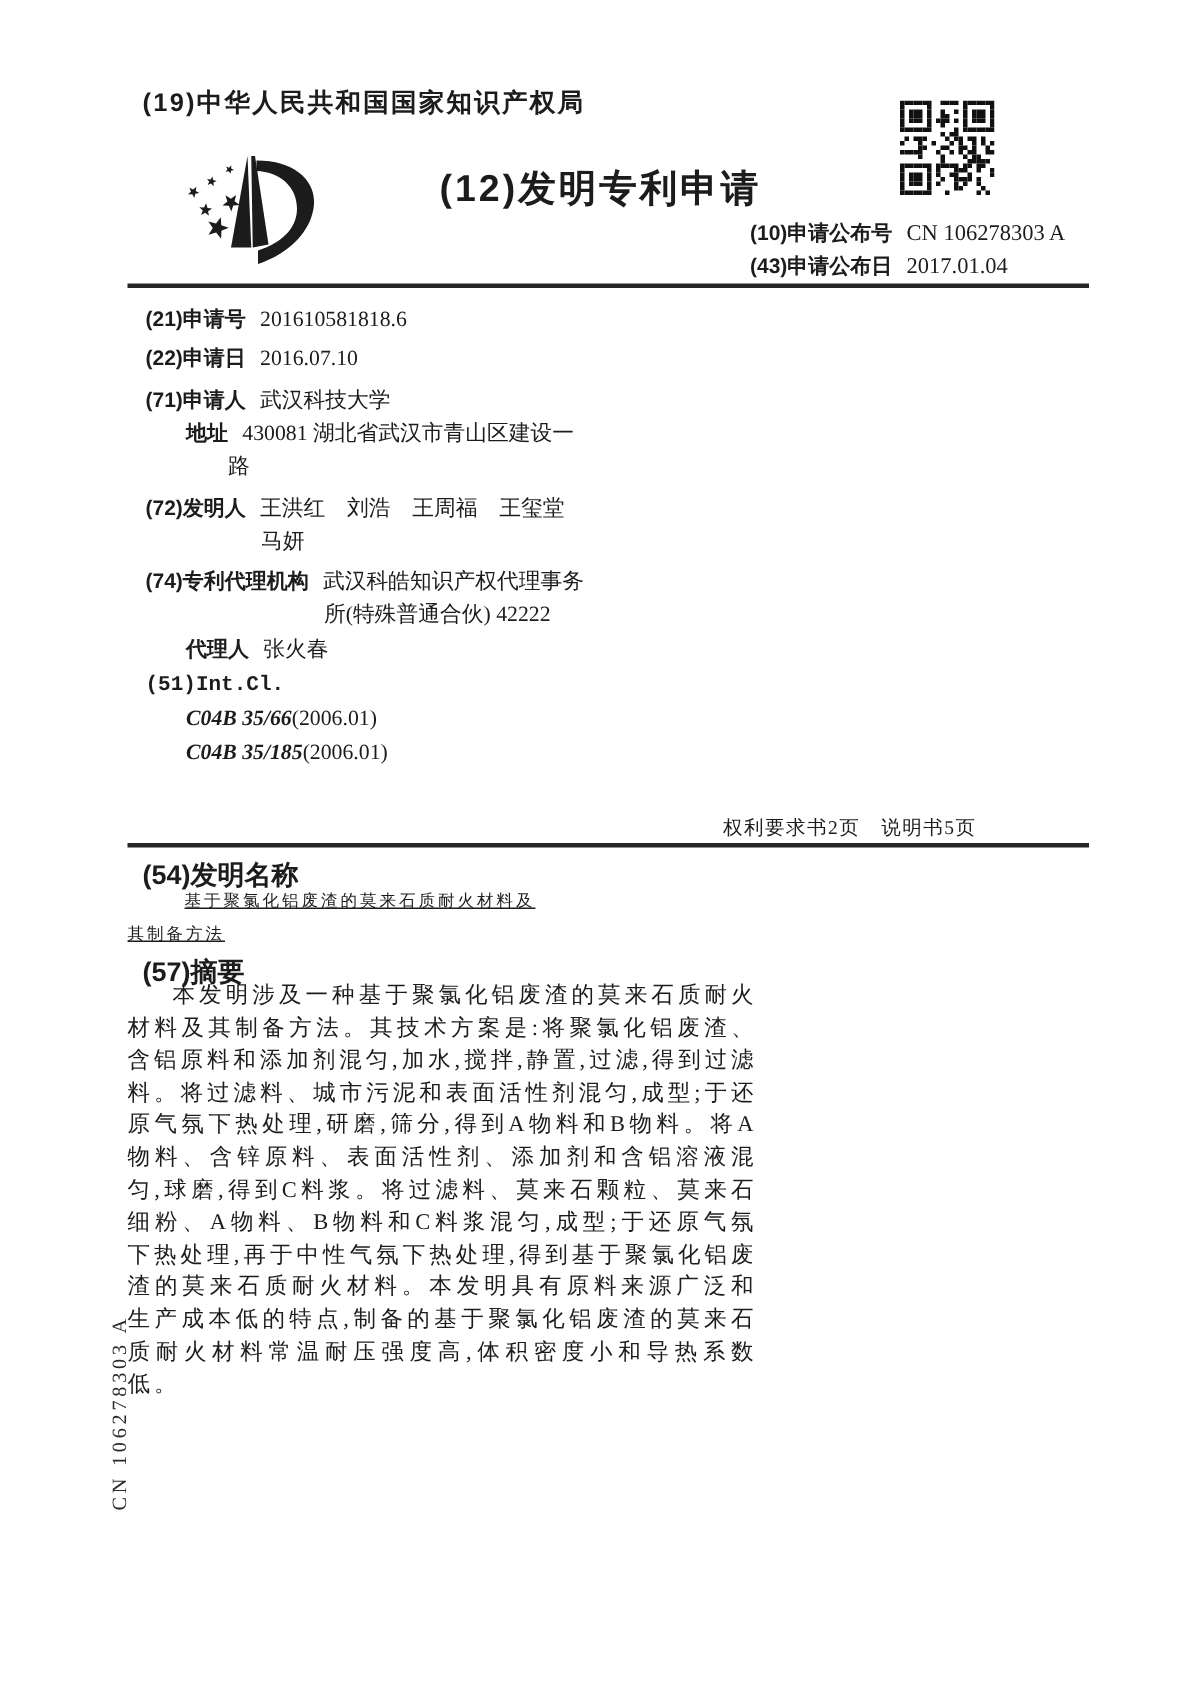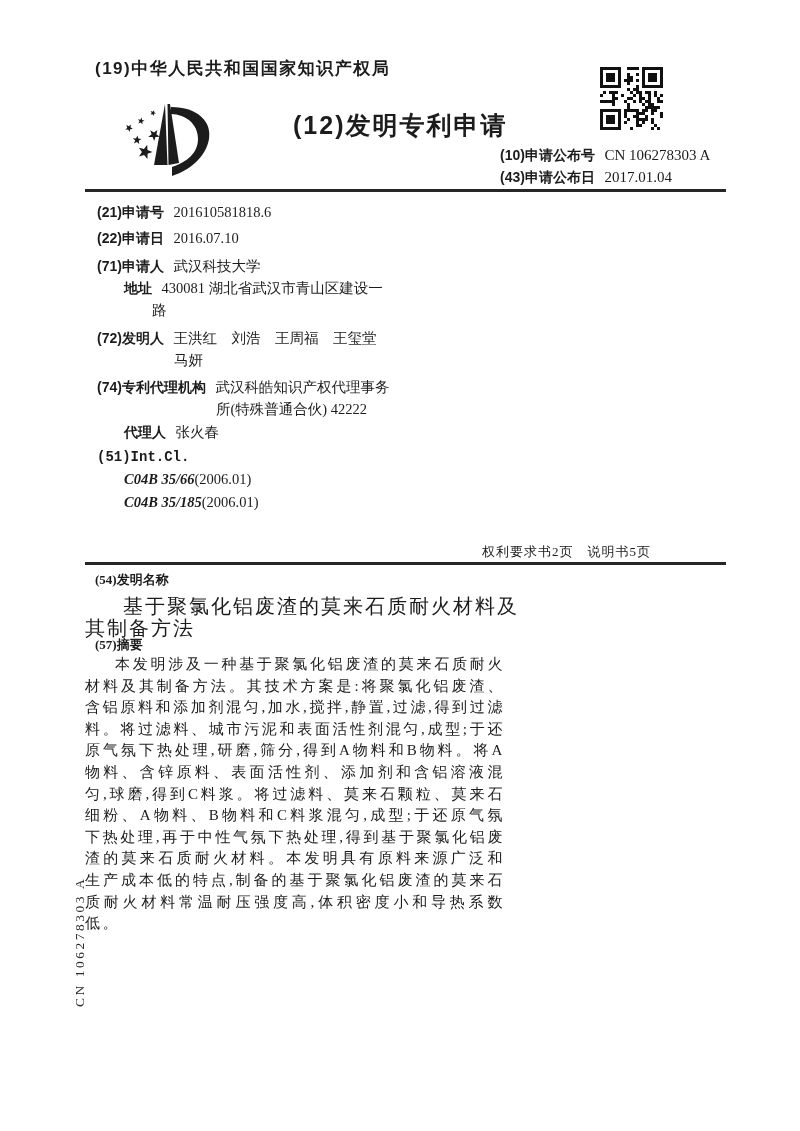--- a/index.html
+++ b/index.html
@@ -17,22 +17,22 @@
   .val { font-family:"Liberation Serif", serif; }
   .office { left:95px; top:57px; font-size:17px; letter-spacing:1.5px; }
   .doctype { left:293px; top:109px; font-size:25px; letter-spacing:2px; }
   .publine { left:500px; font-size:14px; }
   .publine .val { font-size:15px; }
   .rule { position:absolute; left:85px; width:641px; height:3px; background:#262626; }
   .bline { position:absolute; font-size:14px; white-space:nowrap; }
   .bline .val { font-size:14.5px; }
   .intcl-code { font-style:italic; font-weight:bold; font-size:14.5px; }
   .pages-info { left:482px; top:543px; font-size:13px; letter-spacing:1px; }
-  .sec-label { font-size:13px;font-family:Liberation Serif, serif; }
-  .title-line { font-size:20px; letter-spacing:2px; }
+  .sec-label { font-size:18px; }
+  .title-line { font-size:11px; letter-spacing:2px;text-decoration:underline; }
   .abstract {
     position:absolute; left:85px; top:654px; width:420px;
     font-size:15px; line-height:21.6px; letter-spacing:2.6px;
     text-align:justify; text-indent:2em; white-space:normal;
     font-family:"Liberation Serif", serif;
   }
   .side-number {
     position:absolute; left:72px; top:1007px;
     transform:rotate(-90deg); transform-origin:0 0;
     font-size:13.5px; letter-spacing:2.5px;

